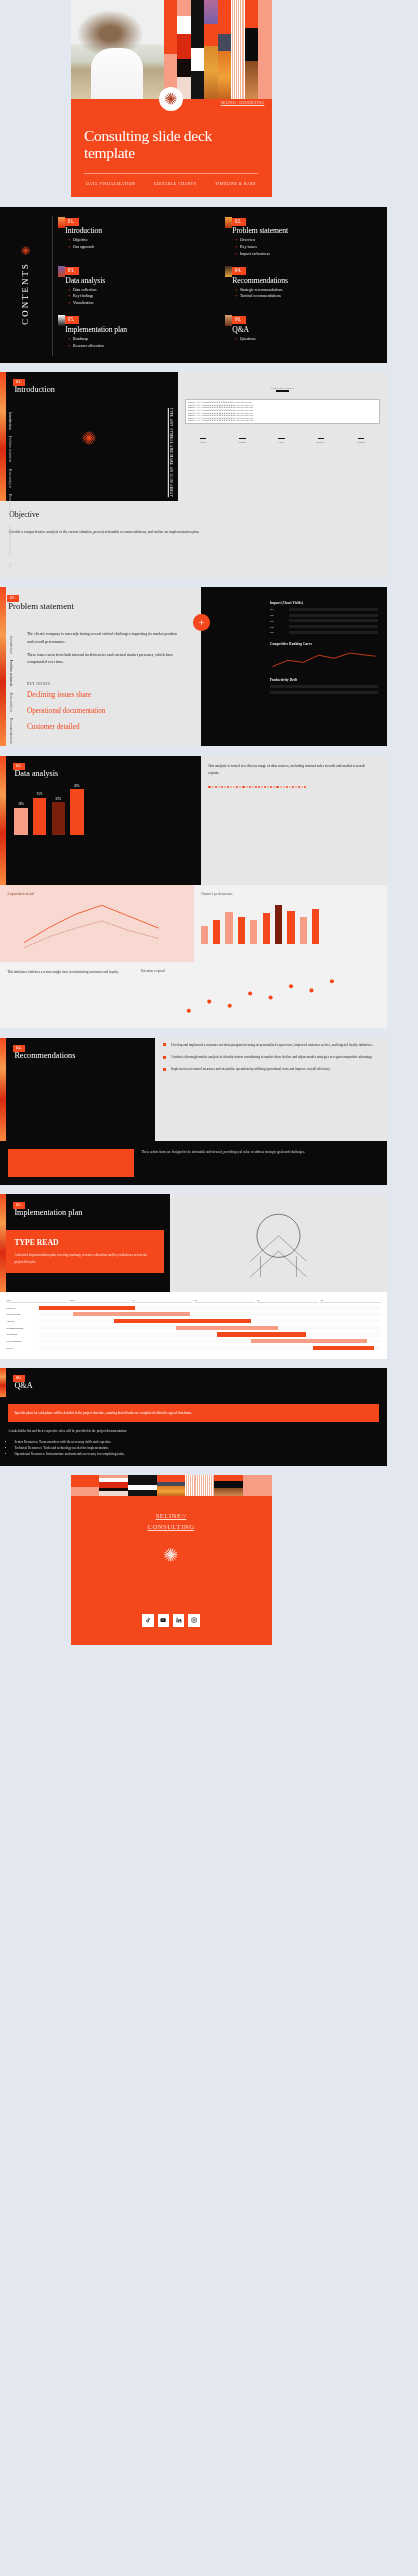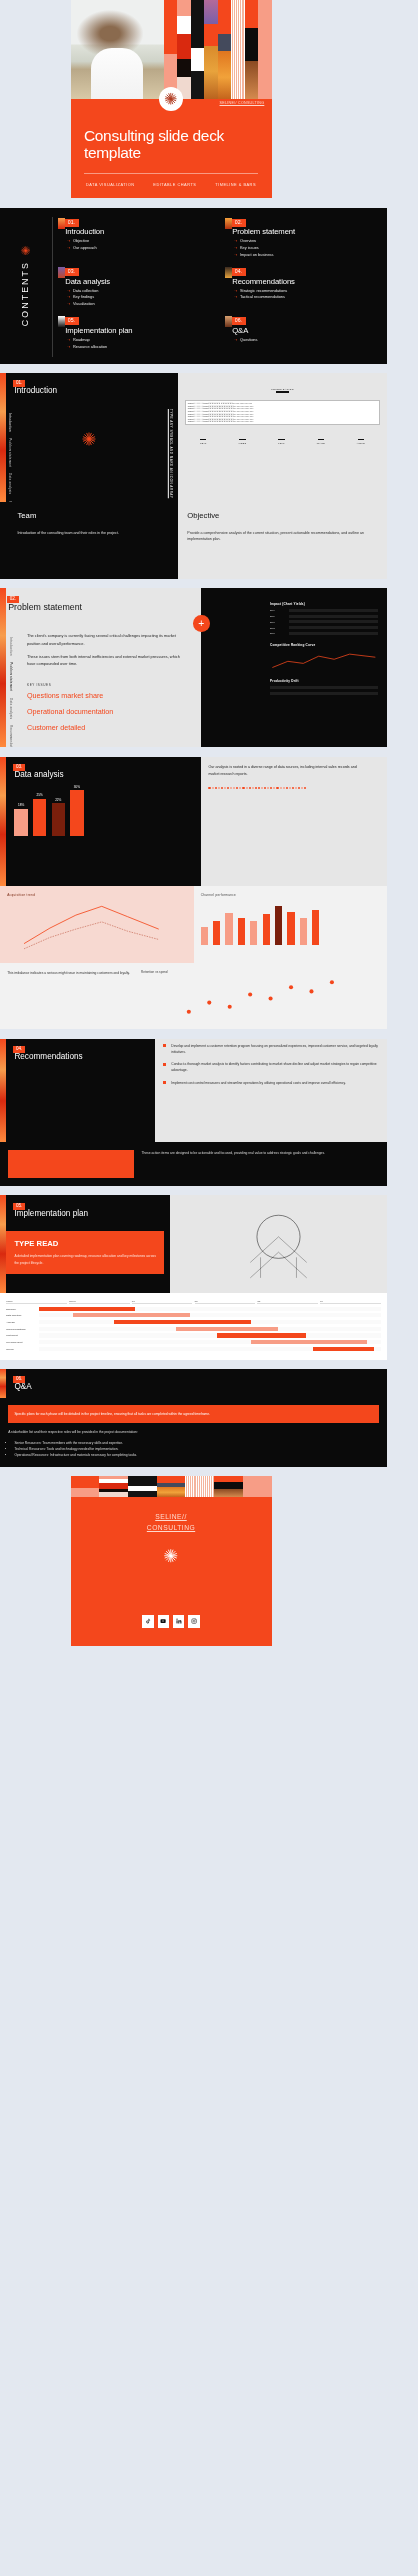--- a/index.html
+++ b/index.html
@@ -2,21 +2,21 @@
 <html style="font-size:8.2px"><head>
 <meta charset="utf-8">
 <style>
   * { box-sizing: border-box; margin: 0; padding: 0; }
   body {
     width: 418px;
     background: #e3e8f0;
     font-family: "Liberation Sans", sans-serif;
     -webkit-font-smoothing: antialiased;
   }
-  .page { width: 342px; position: relative; }
+  .page { width: 342px; position: relative; font-family: Liberation Serif, serif; }
 
   
   .slide {
     width: 387px;
     margin: 0 auto 9.3px auto;
     position: relative;
     overflow: hidden;
     background: #0a0a0a;
   }
   .slide.light { background: #e6e6e6; }
@@ -488,24 +488,20 @@
           <div><span class="bar"></span><span>TEXT</span></div>
           <div><span class="bar"></span><span>VIDEO</span></div>
           <div><span class="bar"></span><span>TEXT</span></div>
           <div><span class="bar"></span><span>IMAGE</span></div>
           <div><span class="bar"></span><span>AUDIO</span></div>
         </div>
       </div>
     </div>
 
     <div class="toa">
-      <div class="dark">
-        <div class="col-h w">Team</div>
-        <div class="col-p w">Introduction of the consulting team and their roles in the project.</div>
-      </div>
       <div class="lite">
         <div style="flex:1">
           <div class="col-h b">Objective</div>
           <div class="col-p">Provide a comprehensive analysis of the current situation, present actionable recommendations, and outline an implementation plan.</div>
         </div>
       </div>
     </div>
   </div>
 
   <div class="slide">
@@ -522,21 +518,21 @@
           <span style="color:#555">Data analysis</span>
           <span style="color:#555">Recommendations</span>
 
         </div>
         <div class="ps-body">
           <p>The client's company is currently facing several critical challenges impacting its market position and overall performance.</p>
           <p>These issues stem from both internal inefficiencies and external market pressures, which have compounded over time.</p>
         </div>
         <div class="ki-label">KEY ISSUES</div>
         <ul class="ki">
-          <li>Questions market share</li>
+          <li>Declining issues share</li>
           <li>Operational documentation</li>
           <li>Customer detailed</li>
         </ul>
       </div>
       <div class="dark">
         <div class="plus-btn">+</div>
         <div class="ps-card">
           <h4>Impact (Chart Yields)</h4>
           <div class="bar-row">
               <span class="lbl">2019</span>

